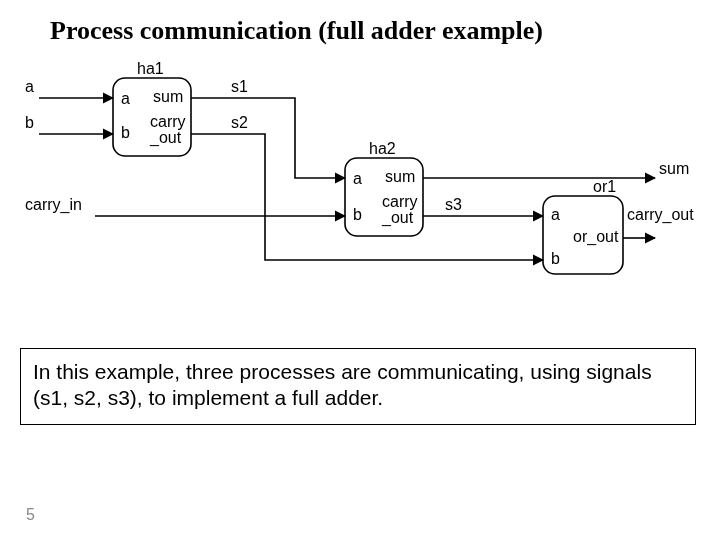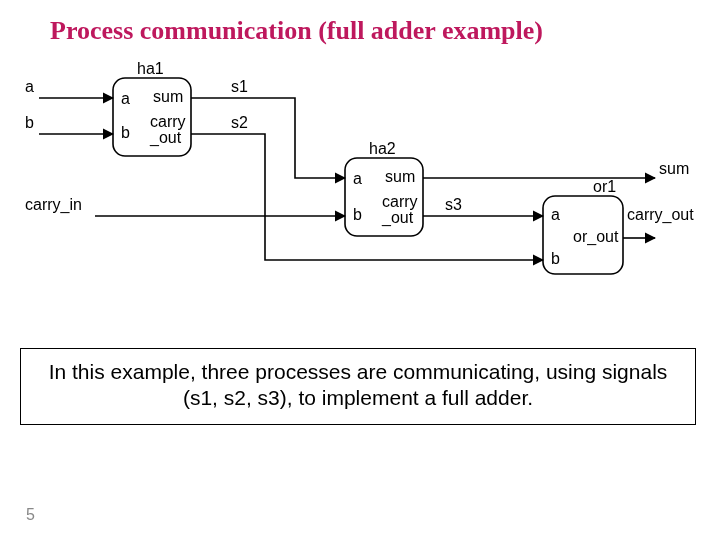--- a/index.html
+++ b/index.html
@@ -16,21 +16,21 @@
     width: 720px;
     height: 540px;
   }
   .title {
     position: absolute;
     left: 50px;
     top: 16px;
     font-family: "Comic Sans MS", "Comic Sans", cursive;
     font-weight: bold;
     font-size: 26px;
-    color: #be185d;
+    color: #000000;
   }
   .diagram {
     position: absolute;
     left: 25px;
     top: 62px;
     width: 670px;
     height: 240px;
   }
   .label {
     position: absolute;
@@ -42,21 +42,20 @@
     position: absolute;
     left: 20px;
     top: 348px;
     width: 676px;
     border: 1px solid #000;
     padding: 10px 12px 12px 12px;
     font-size: 21px;
     line-height: 1.25;
     color: #000;
     box-sizing: border-box;
-    text-align: center;
   }
   .textbox p {
     margin: 0 0 14px 0;
   }
   .textbox p:last-child {
     margin-bottom: 0;
   }
   .page-num {
     position: absolute;
     left: 26px;

